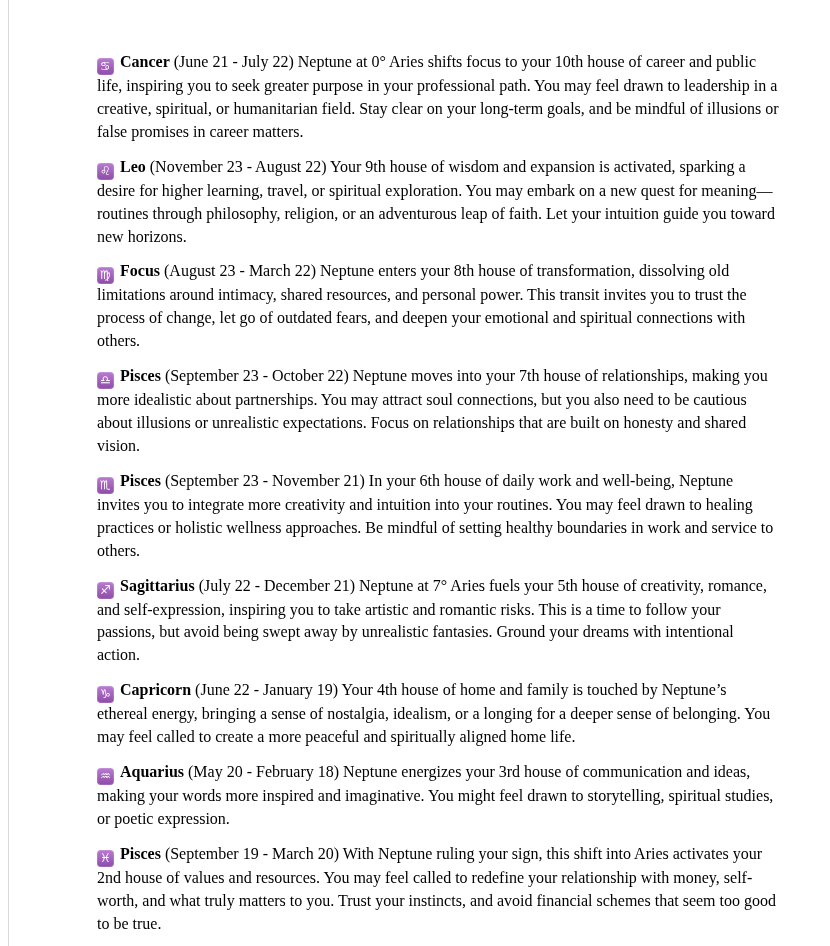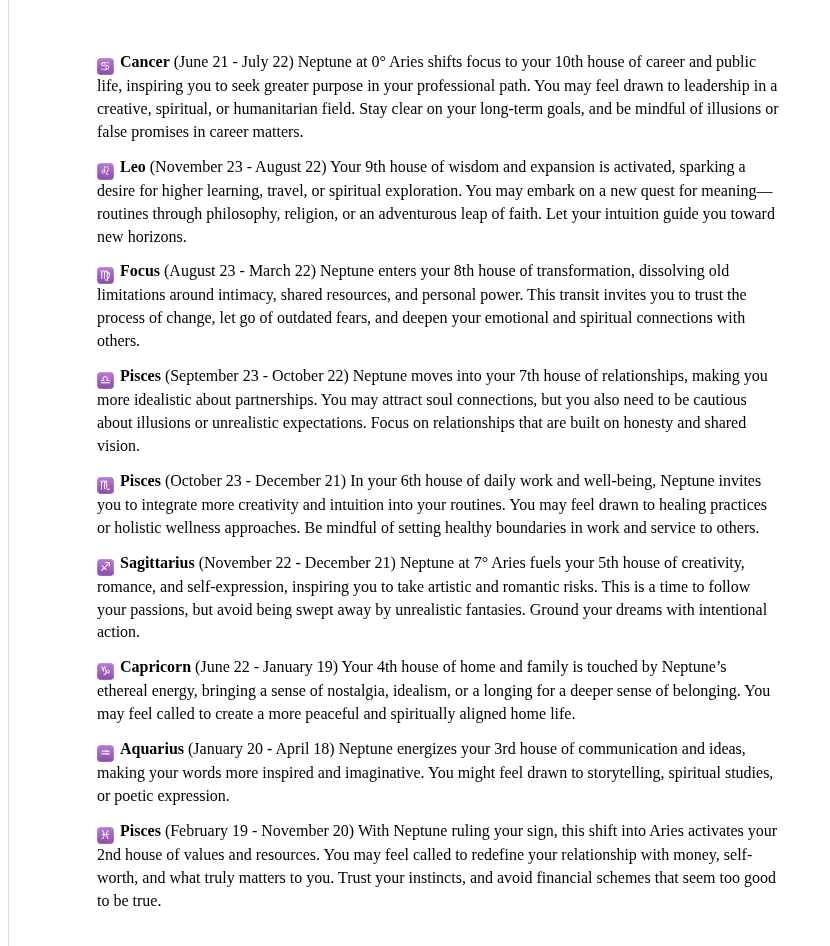--- a/index.html
+++ b/index.html
@@ -85,45 +85,45 @@
   <p class="entry">
     <span class="zicon">♎</span>
     <span class="sign">Pisces</span>
     <span>(September 23 - October 22)</span>
     <span>Neptune moves into your 7th house of relationships, making you more idealistic about partnerships. You may attract soul connections, but you also need to be cautious about illusions or unrealistic expectations. Focus on relationships that are built on honesty and shared vision.</span>
   </p>
 
   <p class="entry">
     <span class="zicon">♏</span>
     <span class="sign">Pisces</span>
-    <span>(October 23 - December 21)</span>
+    <span>(September 23 - November 21)</span>
     <span>In your 6th house of daily work and well-being, Neptune invites you to integrate more creativity and intuition into your routines. You may feel drawn to healing practices or holistic wellness approaches. Be mindful of setting healthy boundaries in work and service to others.</span>
   </p>
 
   <p class="entry">
     <span class="zicon">♐</span>
     <span class="sign">Sagittarius</span>
-    <span>(November 22 - December 21)</span>
+    <span>(July 22 - December 21)</span>
     <span>Neptune at 7° Aries fuels your 5th house of creativity, romance, and self-expression, inspiring you to take artistic and romantic risks. This is a time to follow your passions, but avoid being swept away by unrealistic fantasies. Ground your dreams with intentional action.</span>
   </p>
 
   <p class="entry">
     <span class="zicon">♑</span>
     <span class="sign">Capricorn</span>
     <span>(June 22 - January 19)</span>
     <span>Your 4th house of home and family is touched by Neptune’s ethereal energy, bringing a sense of nostalgia, idealism, or a longing for a deeper sense of belonging. You may feel called to create a more peaceful and spiritually aligned home life.</span>
   </p>
 
   <p class="entry">
     <span class="zicon">♒</span>
     <span class="sign">Aquarius</span>
-    <span>(January 20 - April 18)</span>
+    <span>(May 20 - February 18)</span>
     <span>Neptune energizes your 3rd house of communication and ideas, making your words more inspired and imaginative. You might feel drawn to storytelling, spiritual studies, or poetic expression.</span>
   </p>
 
   <p class="entry">
     <span class="zicon">♓</span>
     <span class="sign">Pisces</span>
-    <span>(February 19 - November 20)</span>
+    <span>(September 19 - March 20)</span>
     <span>With Neptune ruling your sign, this shift into Aries activates your 2nd house of values and resources. You may feel called to redefine your relationship with money, self-worth, and what truly matters to you. Trust your instincts, and avoid financial schemes that seem too good to be true.</span>
   </p>
 
 </div>
 
 </body></html>

